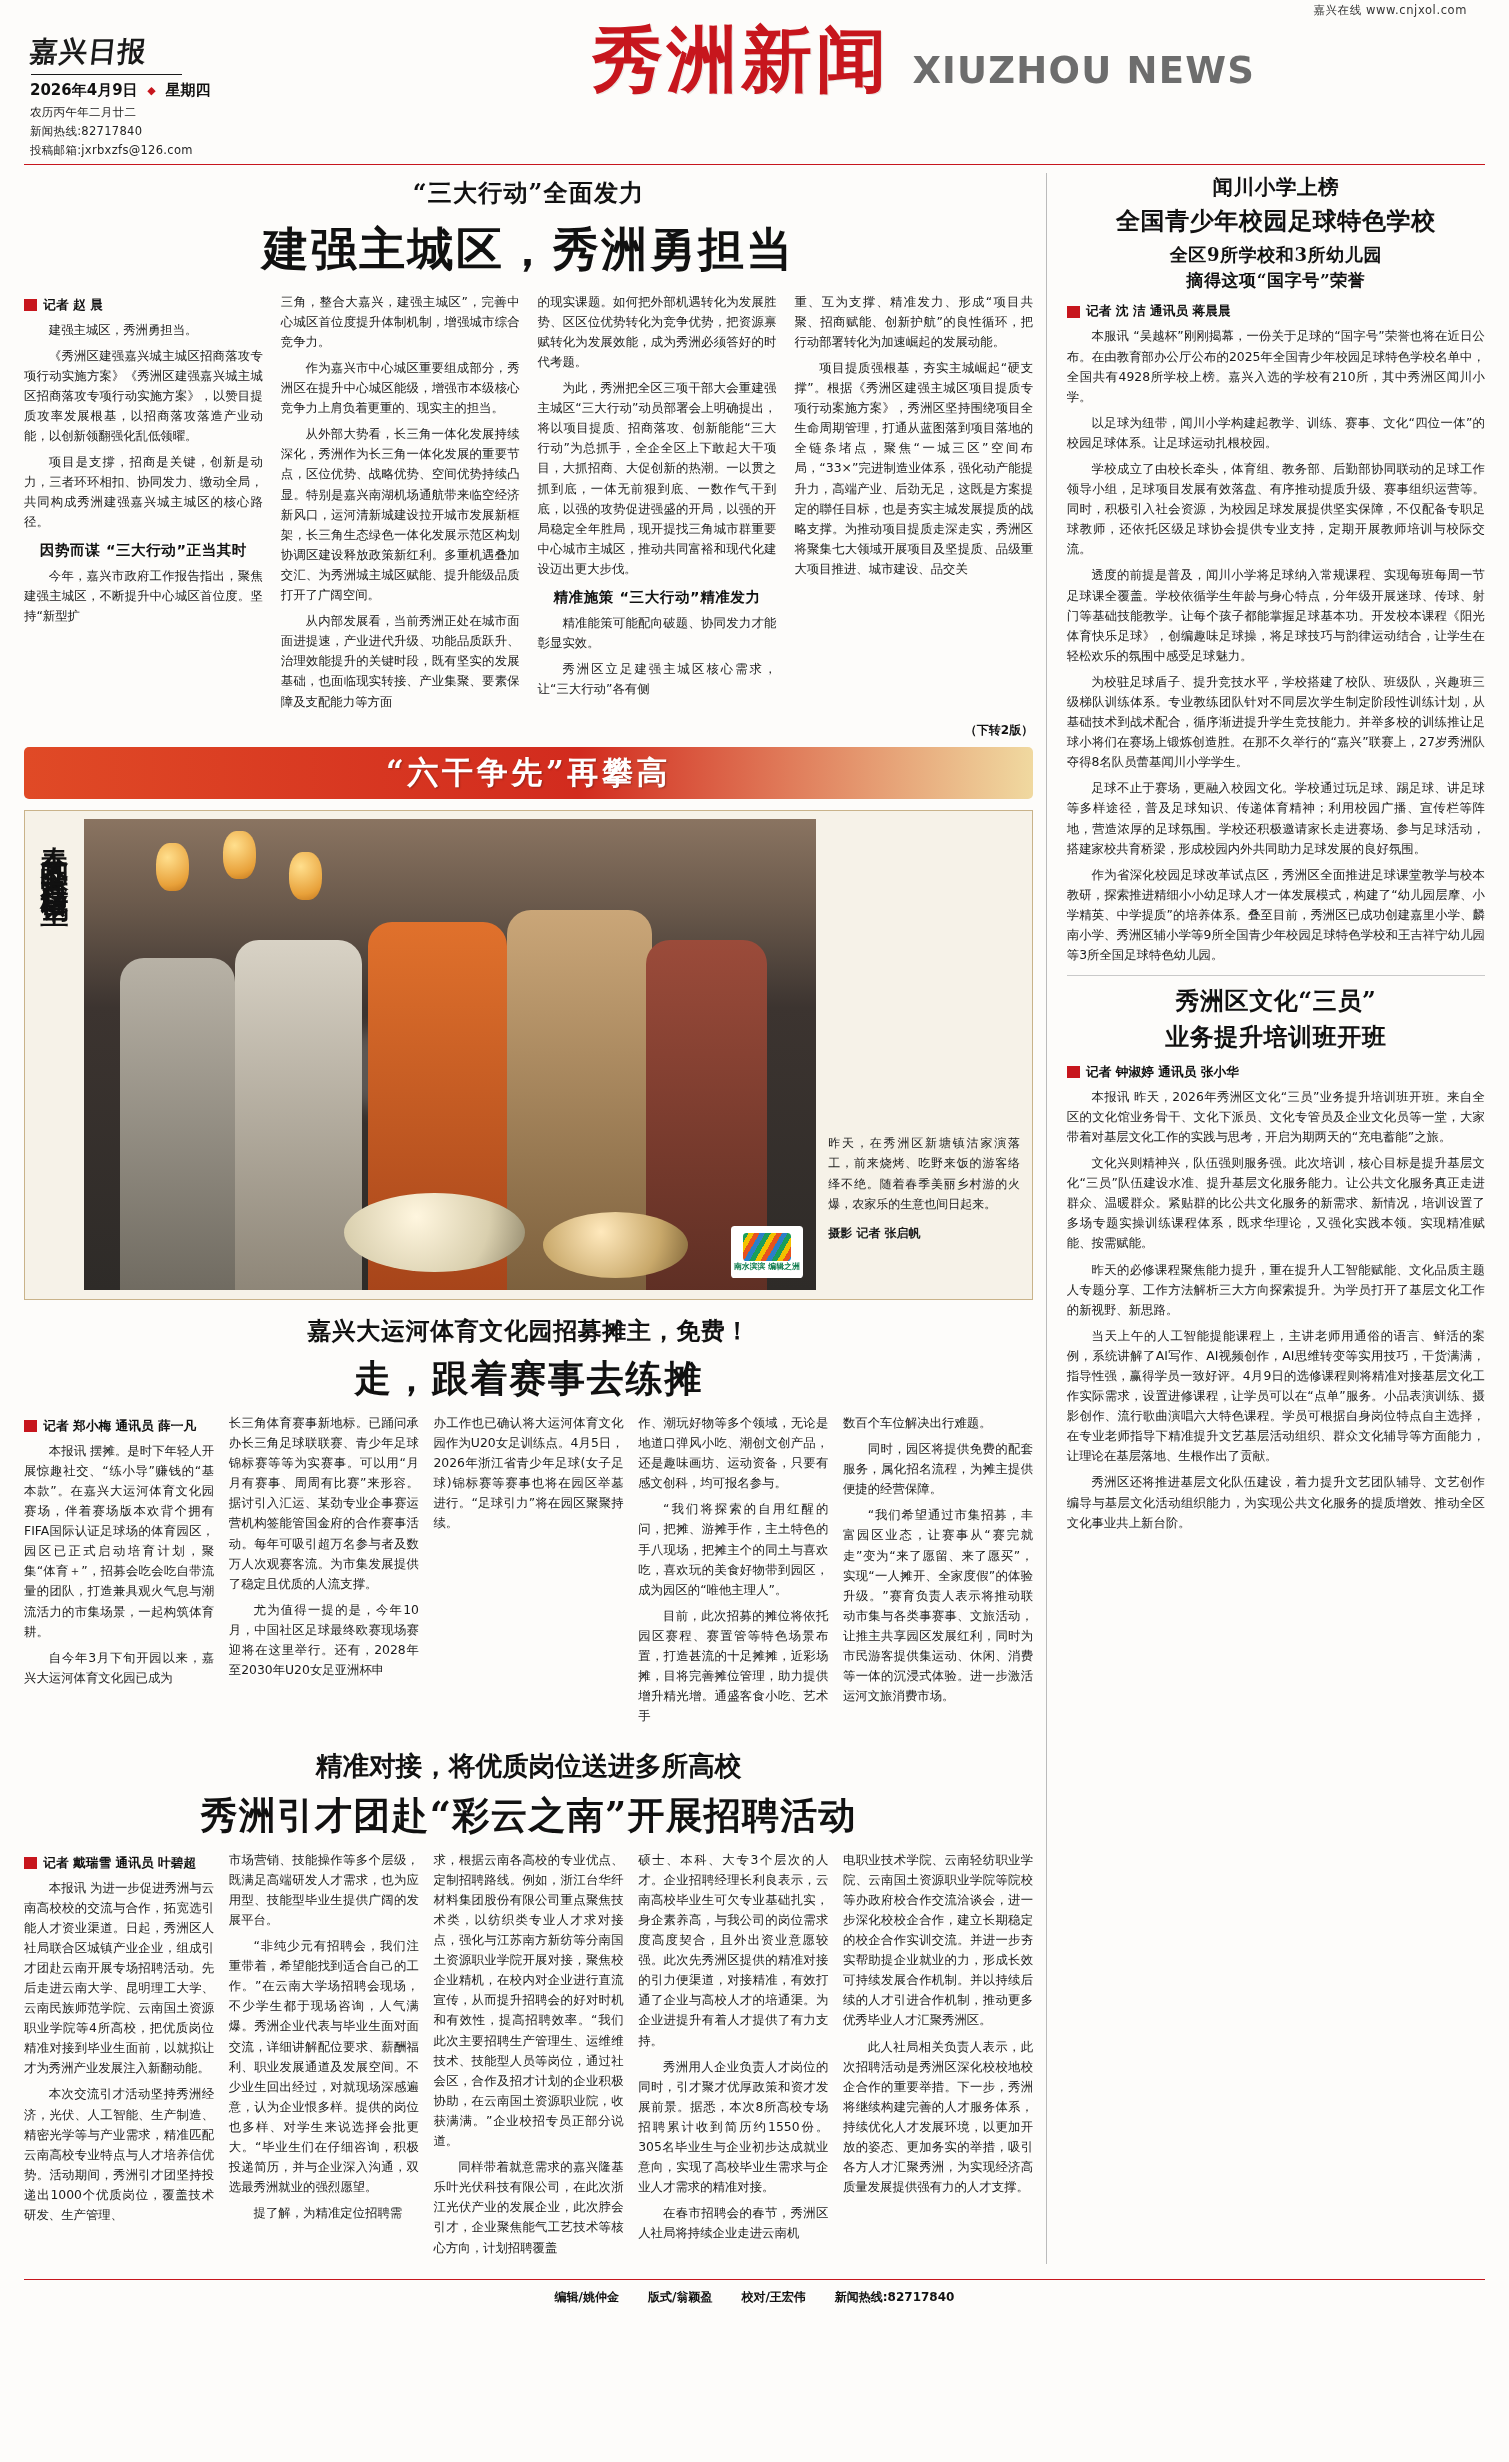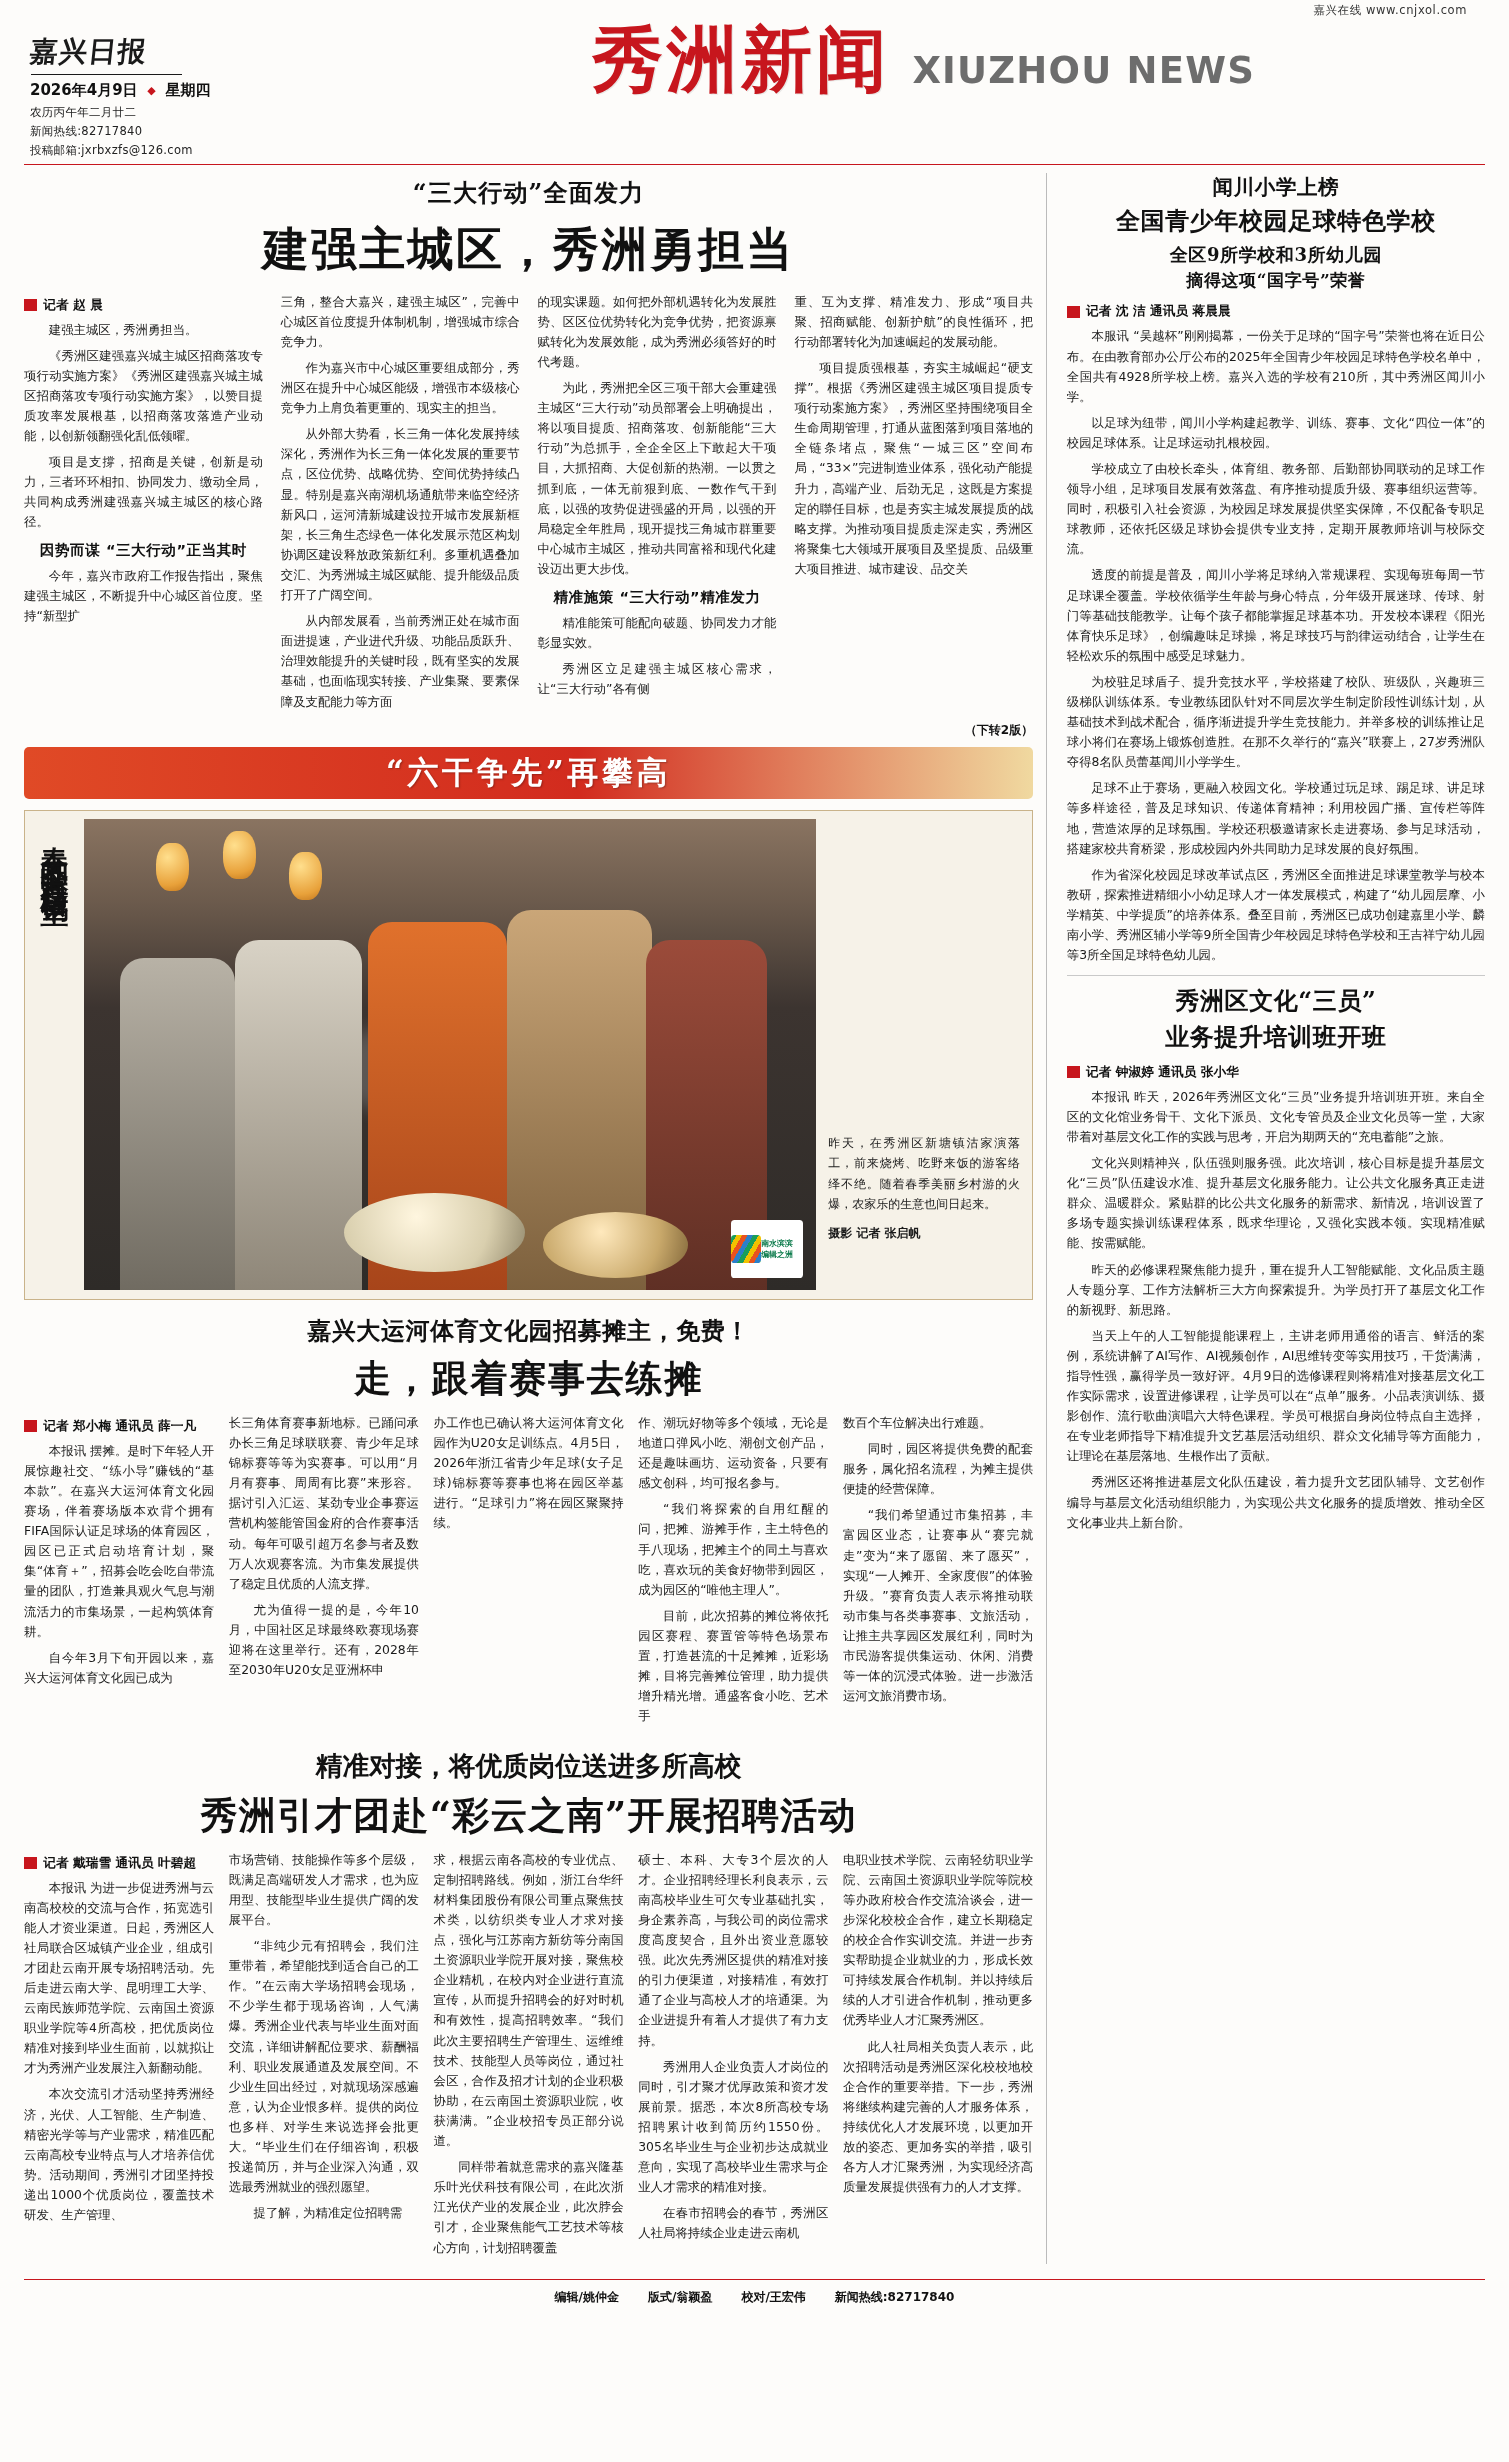--- a/index.html
+++ b/index.html
@@ -199,24 +199,24 @@
     width: 199px;
     font-size: 12px;
     line-height: 1.7;
     color: #1b1b1b;
     padding: 314px 3.6px 0 3.6px;
     text-align: justify;
   }
   .photo-credit { margin-top: 8.5px; font-weight: bold; font-size: 12px; }
   .logo-badge {
     position:absolute; right: 13.3px; bottom: 12px;
-    width: 72px; height: 58px;
+    width: 72px; height: 52px;
     background: #fff;
     border-radius: 3.6px;
-    display:flex; flex-direction:row; align-items:center; justify-content:center;
+    display:flex; flex-direction:column; align-items:center; justify-content:center;
     font-size: 7.9px; color:#0a7a4a; font-weight:bold;
   }
   .logo-badge .stripes { width: 48px; height: 28px; border-radius: 3.6px;
     background: repeating-linear-gradient(120deg,#1a9e5a 0 4.8px,#f2c200 4.8px 9.7px,#e8521e 9.7px 14.5px,#2b7fc9 14.5px 19.3px);}
 
   
   .feat-kicker {
     text-align:center; font-family:"DejaVu Serif",serif; font-size: 24px;
     font-weight:bold; margin-top: 15.7px; letter-spacing:0.6px;
   }

